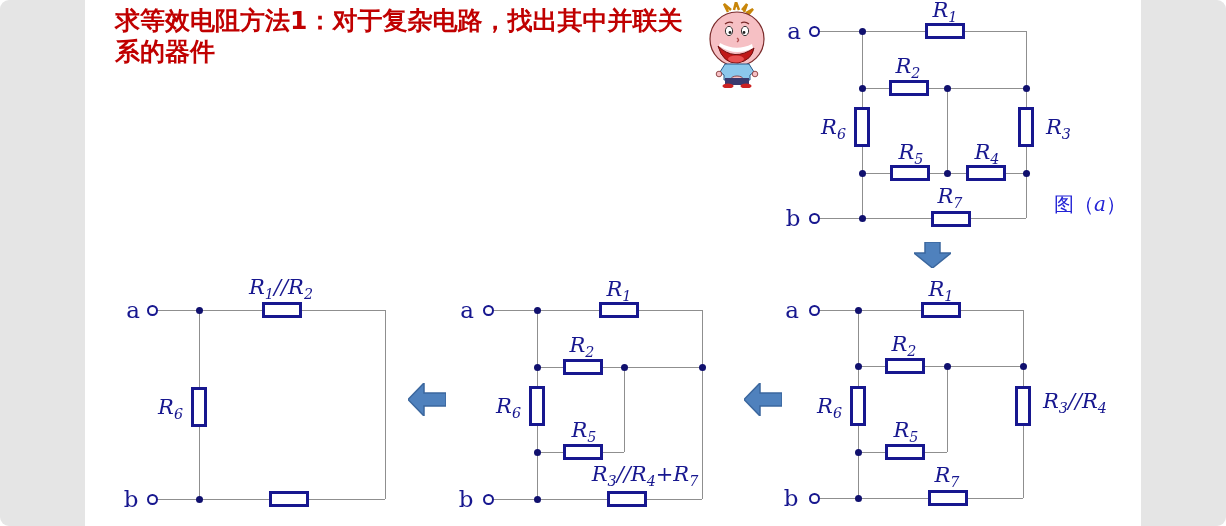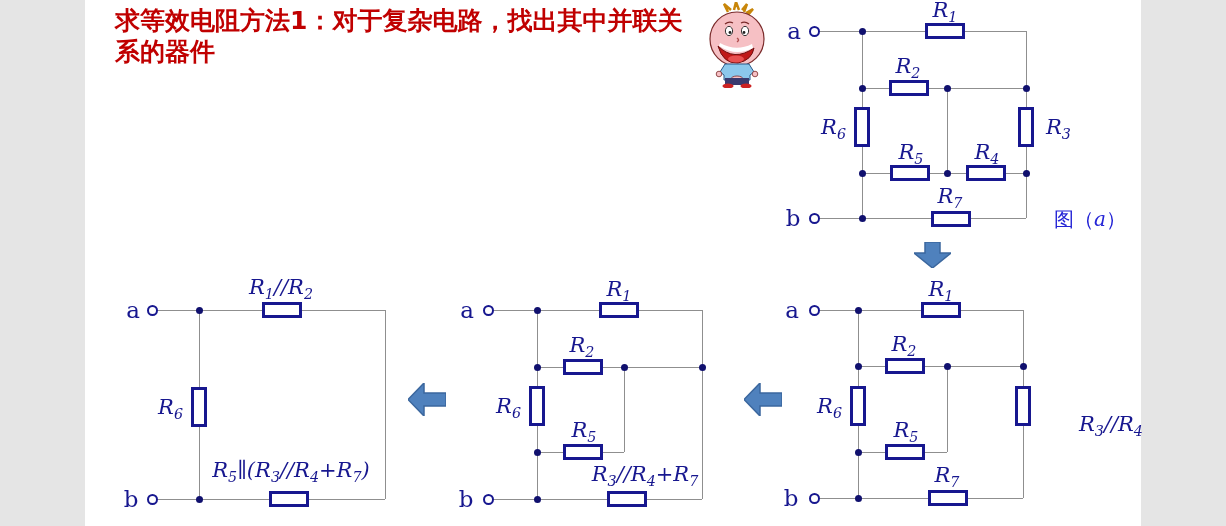--- a/index.html
+++ b/index.html
@@ -1,17 +1,17 @@
 <!DOCTYPE html>
 <html><head>
 <meta charset="utf-8">
 <style>
   html,body{margin:0;padding:0;background:#fff;}
   .stage{position:relative;width:1226px;height:526px;background:#ffffff;overflow:hidden;
-         font-family:"DejaVu Sans",sans-serif;}
+         font-family:"DejaVu Sans",sans-serif;border-radius:9px;}
   .gutter{position:absolute;top:0;height:526px;background:#e5e5e5;}
   .gutter.left{left:0;width:85px;}
   .gutter.right{left:1141px;width:85px;}
   .heading{position:absolute;left:115px;top:5px;width:585px;font-size:25px;font-weight:bold;
            line-height:31px;color:#c00000;}
   .example{position:absolute;left:115px;top:91px;font-size:25px;color:#2222cc;white-space:nowrap;}
   .example .exmark{color:#cc0000;font-weight:bold;}
   .formula{position:absolute;left:119px;top:212px;font-family:"DejaVu Serif",serif;font-style:italic;
            font-size:27px;color:#2525cc;white-space:nowrap;}
   sub{font-size:68%;line-height:0;}
@@ -95,39 +95,39 @@
       <div class="dot" style="left: 859px; top: 170px;"></div>
       <div class="dot" style="left: 859px; top: 215px;"></div>
       <div class="dot" style="left: 944px; top: 85px;"></div>
       <div class="dot" style="left: 1023px; top: 85px;"></div>
       <div class="dot" style="left: 944px; top: 170px;"></div>
       <div class="dot" style="left: 1023px; top: 170px;"></div>
       <div class="term" style="left: 809px; top: 26px;"></div>
       <div class="tlabel" style="left: 794px; top: 31px;">a</div>
       <div class="term" style="left: 809px; top: 213px;"></div>
       <div class="tlabel" style="left: 793px; top: 218px;">b</div>
-      <div class="caption" style="left: 1090px; top: 219px;">图（<i class="ser">a</i>）</div>
+      <div class="caption" style="left: 1090px; top: 204px;">图（<i class="ser">a</i>）</div>
       <div class="wire" style="left: 819px; top: 310px; width: 39px; height: 1px;"></div>
       <div class="wire" style="left: 858px; top: 310px; width: 1px; height: 188px;"></div>
       <div class="wire" style="left: 858px; top: 310px; width: 165px; height: 1px;"></div>
       <div class="wire" style="left: 858px; top: 366px; width: 165px; height: 1px;"></div>
       <div class="wire" style="left: 947px; top: 366px; width: 1px; height: 86px;"></div>
       <div class="wire" style="left: 858px; top: 452px; width: 89px; height: 1px;"></div>
       <div class="wire" style="left: 1023px; top: 310px; width: 1px; height: 188px;"></div>
       <div class="wire" style="left: 819px; top: 498px; width: 204px; height: 1px;"></div>
       <div class="rbox h" style="left: 921px; top: 302px;"></div>
       <div class="rlabel" style="left: 941px; top: 289px;">R<sub>1</sub></div>
       <div class="rbox h" style="left: 885px; top: 358px;"></div>
       <div class="rlabel" style="left: 904px; top: 344px;">R<sub>2</sub></div>
       <div class="rbox v" style="left: 850px; top: 386px;"></div>
       <div class="rlabel anchor-right" style="left: 842px; top: 406px;">R<sub>6</sub></div>
       <div class="rbox h" style="left: 885px; top: 444px;"></div>
       <div class="rlabel" style="left: 906px; top: 430px;">R<sub>5</sub></div>
       <div class="rbox v" style="left: 1015px; top: 386px;"></div>
-      <div class="rlabel anchor-left" style="left: 1043px; top: 424px; margin-left: 36px;">R<sub>3</sub>//R<sub>4</sub></div>
+      <div class="rlabel anchor-left" style="left: 1043px; top: 401px;">R<sub>3</sub>//R<sub>4</sub></div>
       <div class="rbox h" style="left: 928px; top: 490px;"></div>
       <div class="rlabel" style="left: 947px; top: 475px;">R<sub>7</sub></div>
       <div class="dot" style="left: 855px; top: 307px;"></div>
       <div class="dot" style="left: 855px; top: 363px;"></div>
       <div class="dot" style="left: 944px; top: 363px;"></div>
       <div class="dot" style="left: 1020px; top: 363px;"></div>
       <div class="dot" style="left: 855px; top: 449px;"></div>
       <div class="dot" style="left: 855px; top: 495px;"></div>
       <div class="term" style="left: 809px; top: 305px;"></div>
       <div class="tlabel" style="left: 792px; top: 310px;">a</div>
@@ -164,21 +164,20 @@
       <div class="wire" style="left: 157px; top: 310px; width: 42px; height: 1px;"></div>
       <div class="wire" style="left: 199px; top: 310px; width: 1px; height: 189px;"></div>
       <div class="wire" style="left: 199px; top: 310px; width: 186px; height: 1px;"></div>
       <div class="wire" style="left: 385px; top: 310px; width: 1px; height: 189px;"></div>
       <div class="wire" style="left: 157px; top: 499px; width: 228px; height: 1px;"></div>
       <div class="rbox h" style="left: 262px; top: 302px;"></div>
       <div class="rlabel" style="left: 281px; top: 287px;">R<sub>1</sub>//R<sub>2</sub></div>
       <div class="rbox v" style="left: 191px; top: 387px;"></div>
       <div class="rlabel anchor-right" style="left: 183px; top: 407px;">R<sub>6</sub></div>
       <div class="rbox h" style="left: 269px; top: 491px;"></div>
-      <div class="rlabel" style="left: 291px; top: 470px;">R<sub>5</sub>∥(R<sub>3</sub>//R<sub>4</sub>+R<sub>7</sub>)</div>
       <div class="dot" style="left: 196px; top: 307px;"></div>
       <div class="dot" style="left: 196px; top: 496px;"></div>
       <div class="term" style="left: 147px; top: 305px;"></div>
       <div class="tlabel" style="left: 133px; top: 310px;">a</div>
       <div class="term" style="left: 147px; top: 494px;"></div>
       <div class="tlabel" style="left: 131px; top: 499px;">b</div>
     </div>
 
   <svg class="arrow" style="left:914px;top:242px" width="37" height="26" viewBox="0 0 37 26">
     <polygon points="11,0 26,0 26,11 37,11 18.5,26 0,11 11,11" fill="#4f81bd" stroke="#3b679e" stroke-width="1.5"></polygon>

